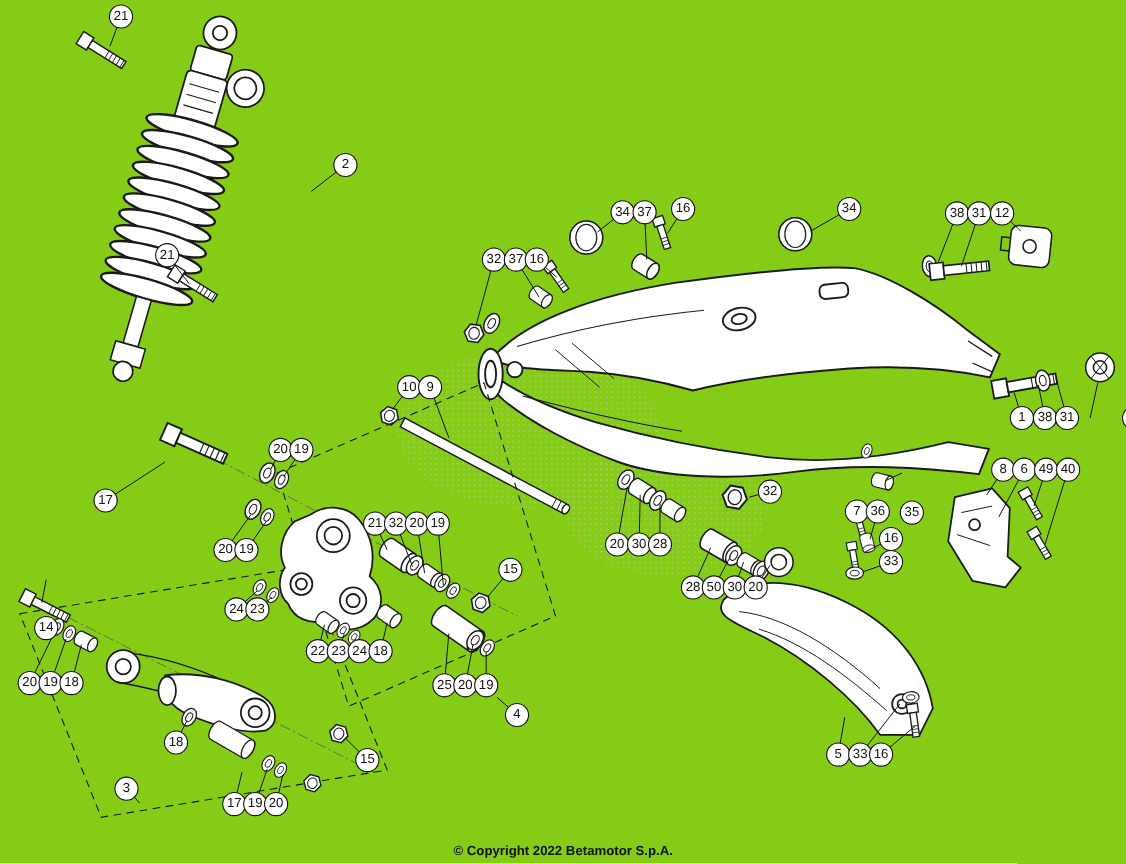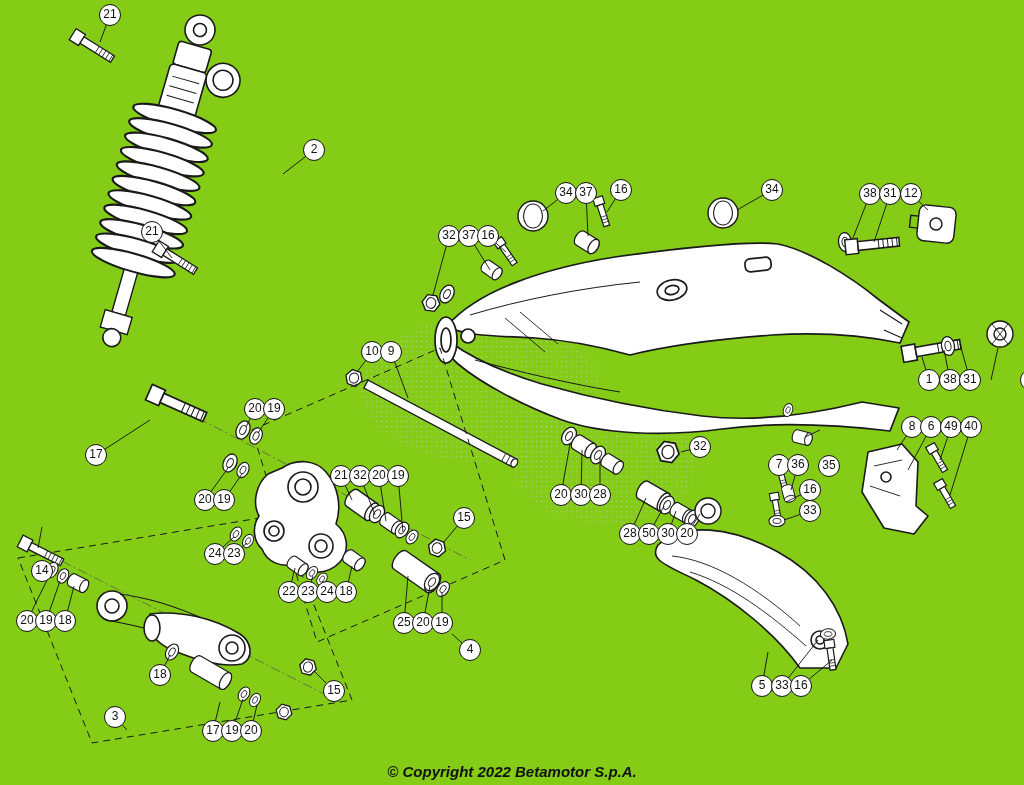--- a/index.html
+++ b/index.html
@@ -12,21 +12,21 @@
   #art { position:absolute; left:0; top:0; }
   .callout {
     position:absolute; width:22px; height:22px;
     border:1.4px solid #111; border-radius:50%;
     background:#fff; color:#111;
     font:12px/19px "Liberation Sans", sans-serif;
     text-align:center; user-select:none;
   }
   .copyright {
     position:absolute; left:0; right:0; bottom:5px;
-    text-align:center; font-size:15px; font-weight:bold; color:#111;font-style:italic;
+    text-align:center; font-size:12px; font-weight:bold; color:#111;
   }
 </style>
 </head>
 <body>
 
 <div class="stage">
 
   <svg id="art" width="1024" height="785" viewBox="0 0 1024 785" xmlns="http://www.w3.org/2000/svg">
     <defs>
       <pattern id="dots" width="5" height="5" patternUnits="userSpaceOnUse">

